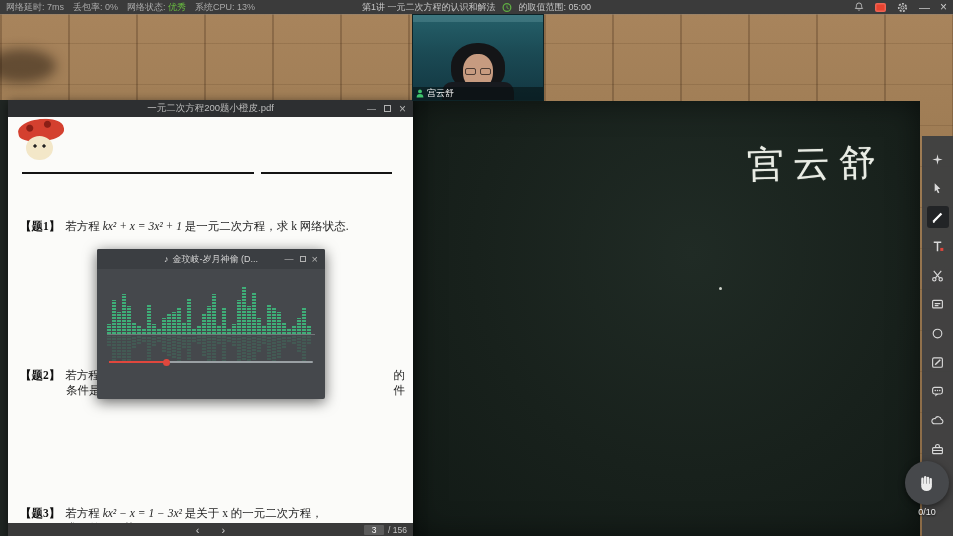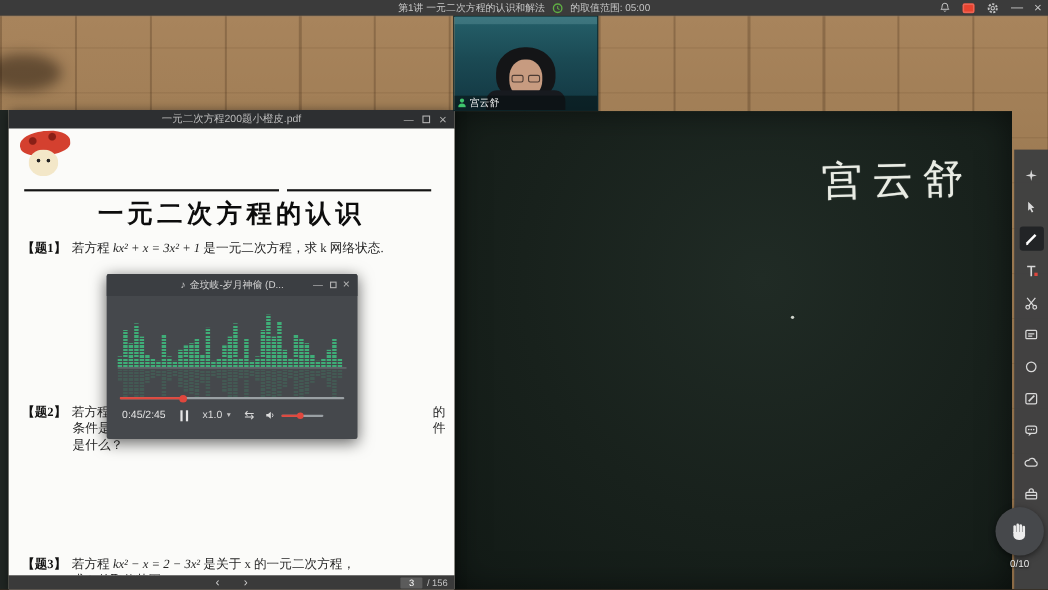--- a/index.html
+++ b/index.html
@@ -109,20 +109,26 @@
     box-shadow:0 2px 6px rgba(0,0,0,.5);display:flex;align-items:center;justify-content:center;z-index:35;}
   .hand-count{position:absolute;left:905px;top:492px;width:44px;text-align:center;color:#ececec;font-size:9px;z-index:35;
     text-shadow:0 1px 2px rgba(0,0,0,.8);}
 </style>
 </head>
 <body>
 
 <div class="stage">
 
   <div class="topbar">
+    <div class="tb-left">
+      <span>网络延时: 7ms</span>
+      <span>丢包率: 0%</span>
+      <span><span>网络状态:</span> <span class="green">优秀</span></span>
+      <span>系统CPU: 13%</span>
+    </div>
     <div class="tb-center">
       <span>第1讲 一元二次方程的认识和解法</span>
       <svg width="11" height="11" viewBox="0 0 16 16">
         <circle cx="8" cy="8" r="5.6" fill="none" stroke="#5fae43" stroke-width="1.8"></circle>
         <path d="M8 5v3.4l2.4 1.4" fill="none" stroke="#5fae43" stroke-width="1.4"></path>
       </svg>
       <span><span>的取值范围:</span> <span>05:00</span></span>
     </div>
     <div class="tb-right">
       <svg width="12" height="12" viewBox="0 0 16 16">
@@ -156,40 +162,38 @@
           <span class="maxbox"></span>
           <span style="font-size:12px;">×</span>
         </span>
       </div>
       <div class="pdf-content">
         <div class="mascot">
           <div class="cap"></div>
           <div class="mface"></div>
         </div>
         <div class="rule"></div>
-        <div class="heading">一元二次方程的认识</div>
 
         <div class="prob" style="top:102px">
           <span class="plabel">【题1】</span><span>若方程 </span><span class="math">kx² + x = 3x² + 1</span><span> 是一元二次方程，求 k 网络状态.</span>
         </div>
 
         <div class="prob" style="top:251px">
           <div class="row">
               <span><span class="plabel">【题2】</span><span>若方程</span></span>
               <span>的</span>
             </div>
           <div class="row indent">
               <span>条件是（</span>
               <span>件</span>
             </div>
-          <div class="indent">是什么？</div>
         </div>
 
         <div class="prob" style="top:389px">
-          <div><span class="plabel">【题3】</span><span>若方程 </span><span class="math">kx² − x = 2 − 3x²</span><span> 是关于 x 的一元二次方程，</span></div>
+          <div><span class="plabel">【题3】</span><span>若方程 </span><span class="math">kx² − x = 1 − 3x²</span><span> 是关于 x 的一元二次方程，</span></div>
           <div class="indent">求 k 的取值范围</div>
         </div>
       </div>
       <div class="pdf-bottom">
         <div class="pg-nav">
           <span>‹</span>
           <span>›</span>
         </div>
         <div class="pager">
           <span class="pagebox">3</span>
@@ -290,42 +294,20 @@
           <div class="vbar" style="height: 12px;"></div>
           <div class="vbar" style="height: 6px;"></div>
           <div class="vbar" style="height: 8px;"></div>
           <div class="vbar" style="height: 16px;"></div>
           <div class="vbar" style="height: 26px;"></div>
           <div class="vbar" style="height: 8px;"></div>
         </div>
       <div class="ptrack">
         <div class="pfill" style="width: 28%;"></div>
         <div class="pknob" style="left: calc(28% - 3px);"></div>
-      </div>
-      <div class="pctrl">
-        <span>0:45/2:45</span>
-        <span class="pausebtn">
-            <i></i>
-            <i></i>
-          </span>
-        <span class="speed">
-            <span>x1.0</span>
-            <span class="caret">▼</span>
-          </span>
-        <span class="loop">⇆</span>
-        <span class="spk">
-          <svg width="11" height="11" viewBox="0 0 16 16">
-            <path d="M3 6.2h2.4L9 3.4v9.2L5.4 9.8H3Z" fill="#dcdcdc"></path>
-            <path d="M10.8 5.6a3.4 3.4 0 0 1 0 4.8" fill="none" stroke="#dcdcdc" stroke-width="1.2"></path>
-          </svg>
-        </span>
-        <span class="vtrack">
-          <span class="vfill" style="width: 45%;"></span>
-          <span class="vknob" style="left: calc(45% - 3px);"></span>
-        </span>
       </div>
     </div>
 
     <div class="webcam">
       <div class="hair"></div>
       <div class="face"></div>
       <div class="glass l"></div>
       <div class="glass r"></div>
       <div class="body"></div>
       <div class="nameplate">

